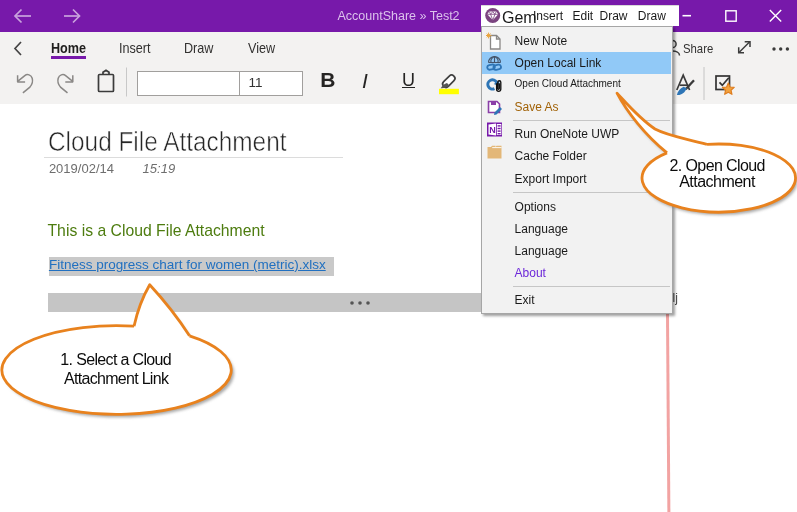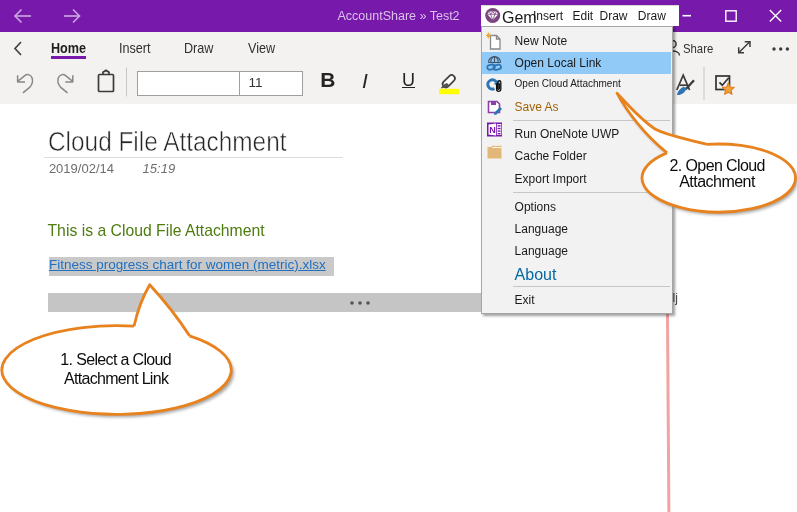--- a/index.html
+++ b/index.html
@@ -152,21 +152,21 @@
 <div class="abs" style="left:514.6px;top:78px;font-size:10px;color:#1a1a1a;">Open Cloud Attachment</div>
 <div class="abs" style="left:514.6px;top:100px;font-size:12px;color:#a16207;">Save As</div>
 <div class="abs" style="left:513px;top:120px;width:157px;height:1px;background:#c6c6c6;"></div>
 <div class="abs" style="left:514.6px;top:127px;font-size:12px;color:#1a1a1a;">Run OneNote UWP</div>
 <div class="abs" style="left:514.6px;top:149px;font-size:12px;color:#1a1a1a;">Cache Folder</div>
 <div class="abs" style="left:514.6px;top:171.5px;font-size:12px;color:#1a1a1a;">Export Import</div>
 <div class="abs" style="left:513px;top:192px;width:157px;height:1px;background:#c6c6c6;"></div>
 <div class="abs" style="left:514.6px;top:199.5px;font-size:12px;color:#1a1a1a;">Options</div>
 <div class="abs" style="left:514.6px;top:221.5px;font-size:12px;color:#1a1a1a;">Language</div>
 <div class="abs" style="left:514.6px;top:243.5px;font-size:12px;color:#1a1a1a;">Language</div>
-<div class="abs" style="left:514.6px;top:265.5px;font-size:16px;color:#0369a1;text-align:center;">About</div>
+<div class="abs" style="left:514.6px;top:265.5px;font-size:12px;color:#6d28d9;text-align:center;">About</div>
 <div class="abs" style="left:513px;top:286px;width:157px;height:1px;background:#c6c6c6;"></div>
 <div class="abs" style="left:514.6px;top:293px;font-size:12px;color:#1a1a1a;">Exit</div>
 
 <svg class="abs" style="left:486px;top:26px;" width="18" height="288">
 
   <g transform="translate(0,7)">
     <path d="M4.5 2.5 H10.5 L14 6 V16 H4.5 Z" fill="#fff" stroke="#8a8886" stroke-width="1.3"></path>
     <path d="M10.5 2.5 V6 H14" fill="none" stroke="#8a8886" stroke-width="1.3"></path>
     <g stroke="#e8a33d" stroke-width="1" fill="none">
       <path d="M2.6 -0.4 V5.4 M-0.3 2.5 H5.5 M0.7 0.6 L4.5 4.4 M4.5 0.6 L0.7 4.4"></path>

